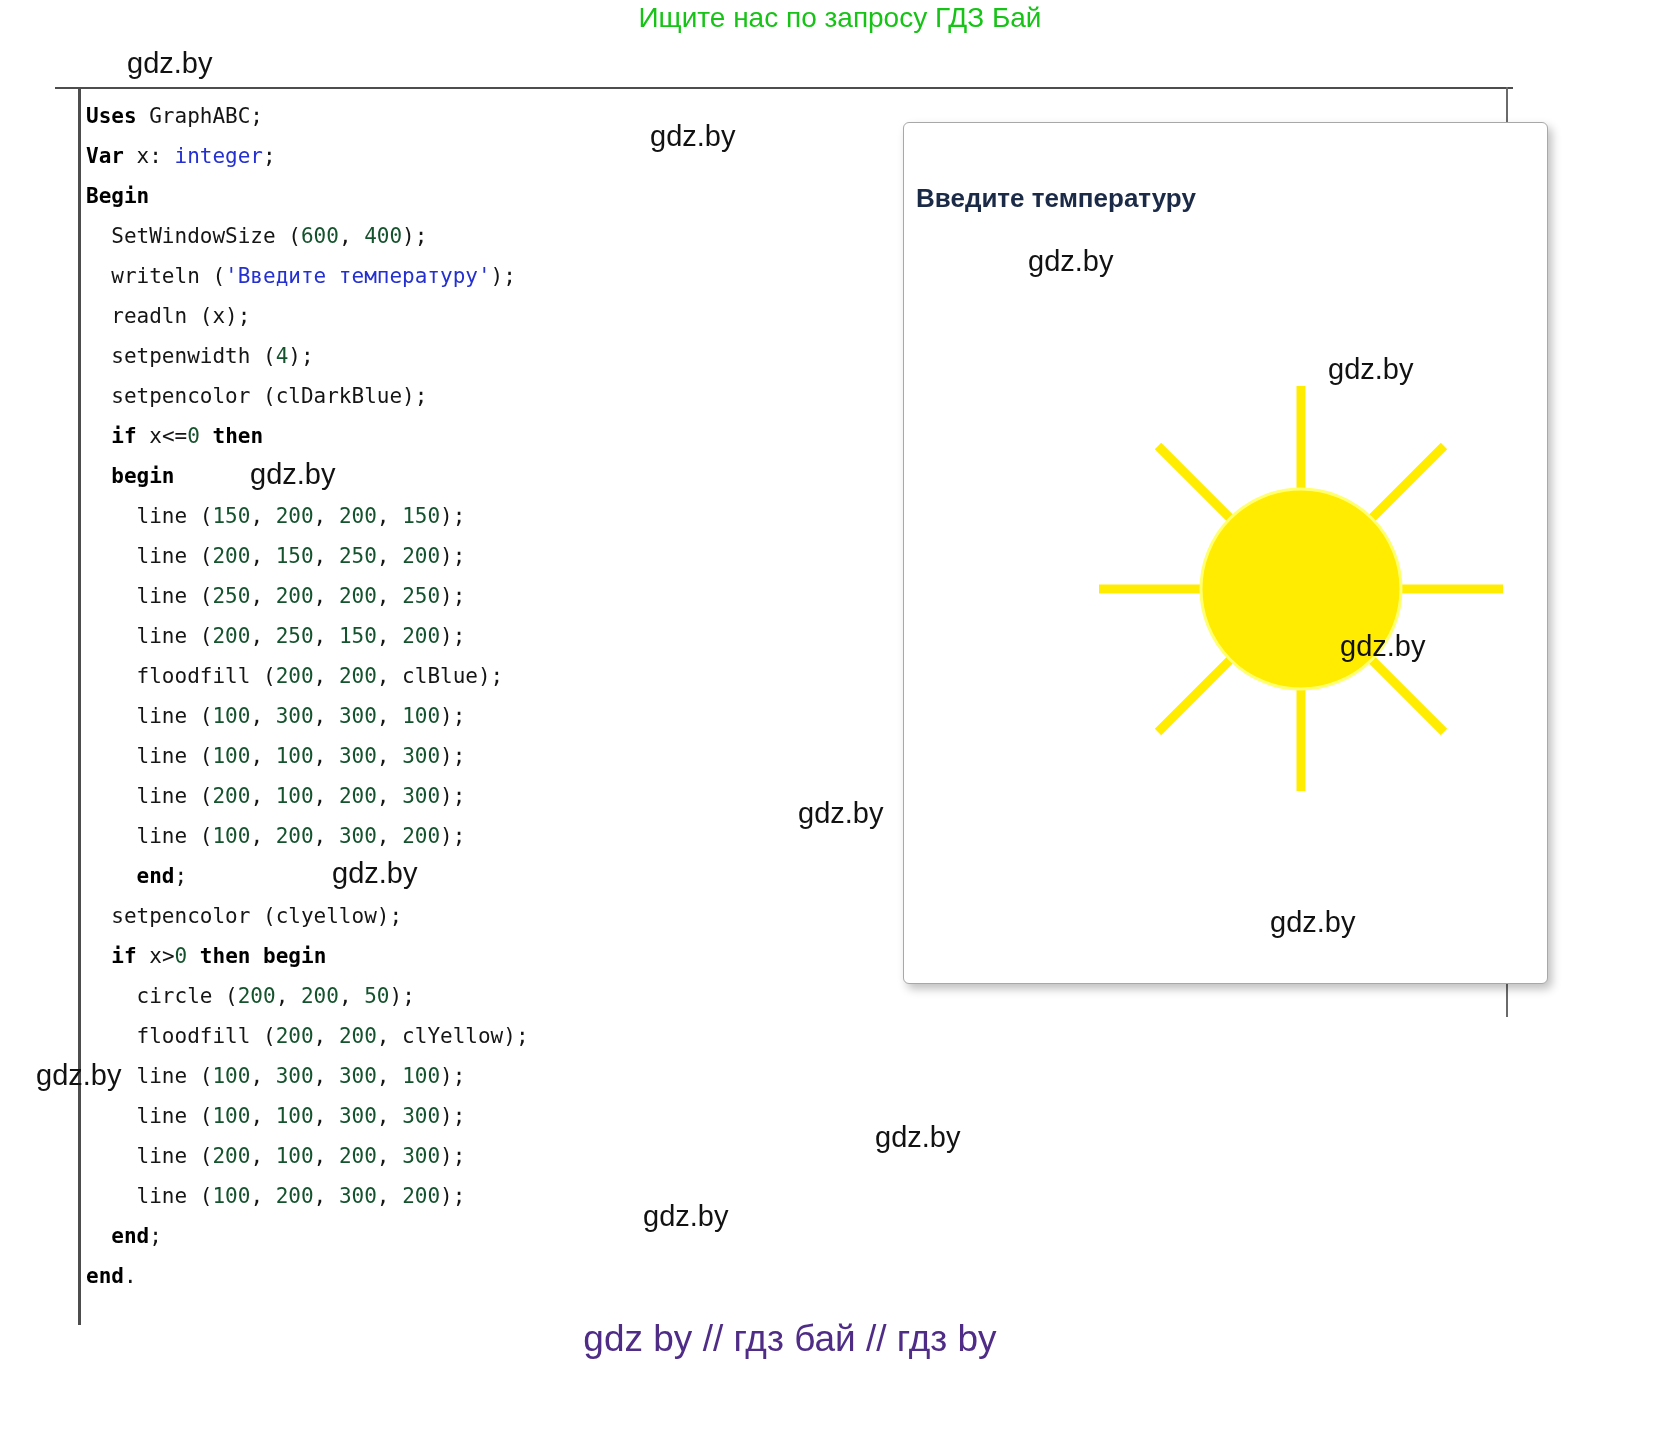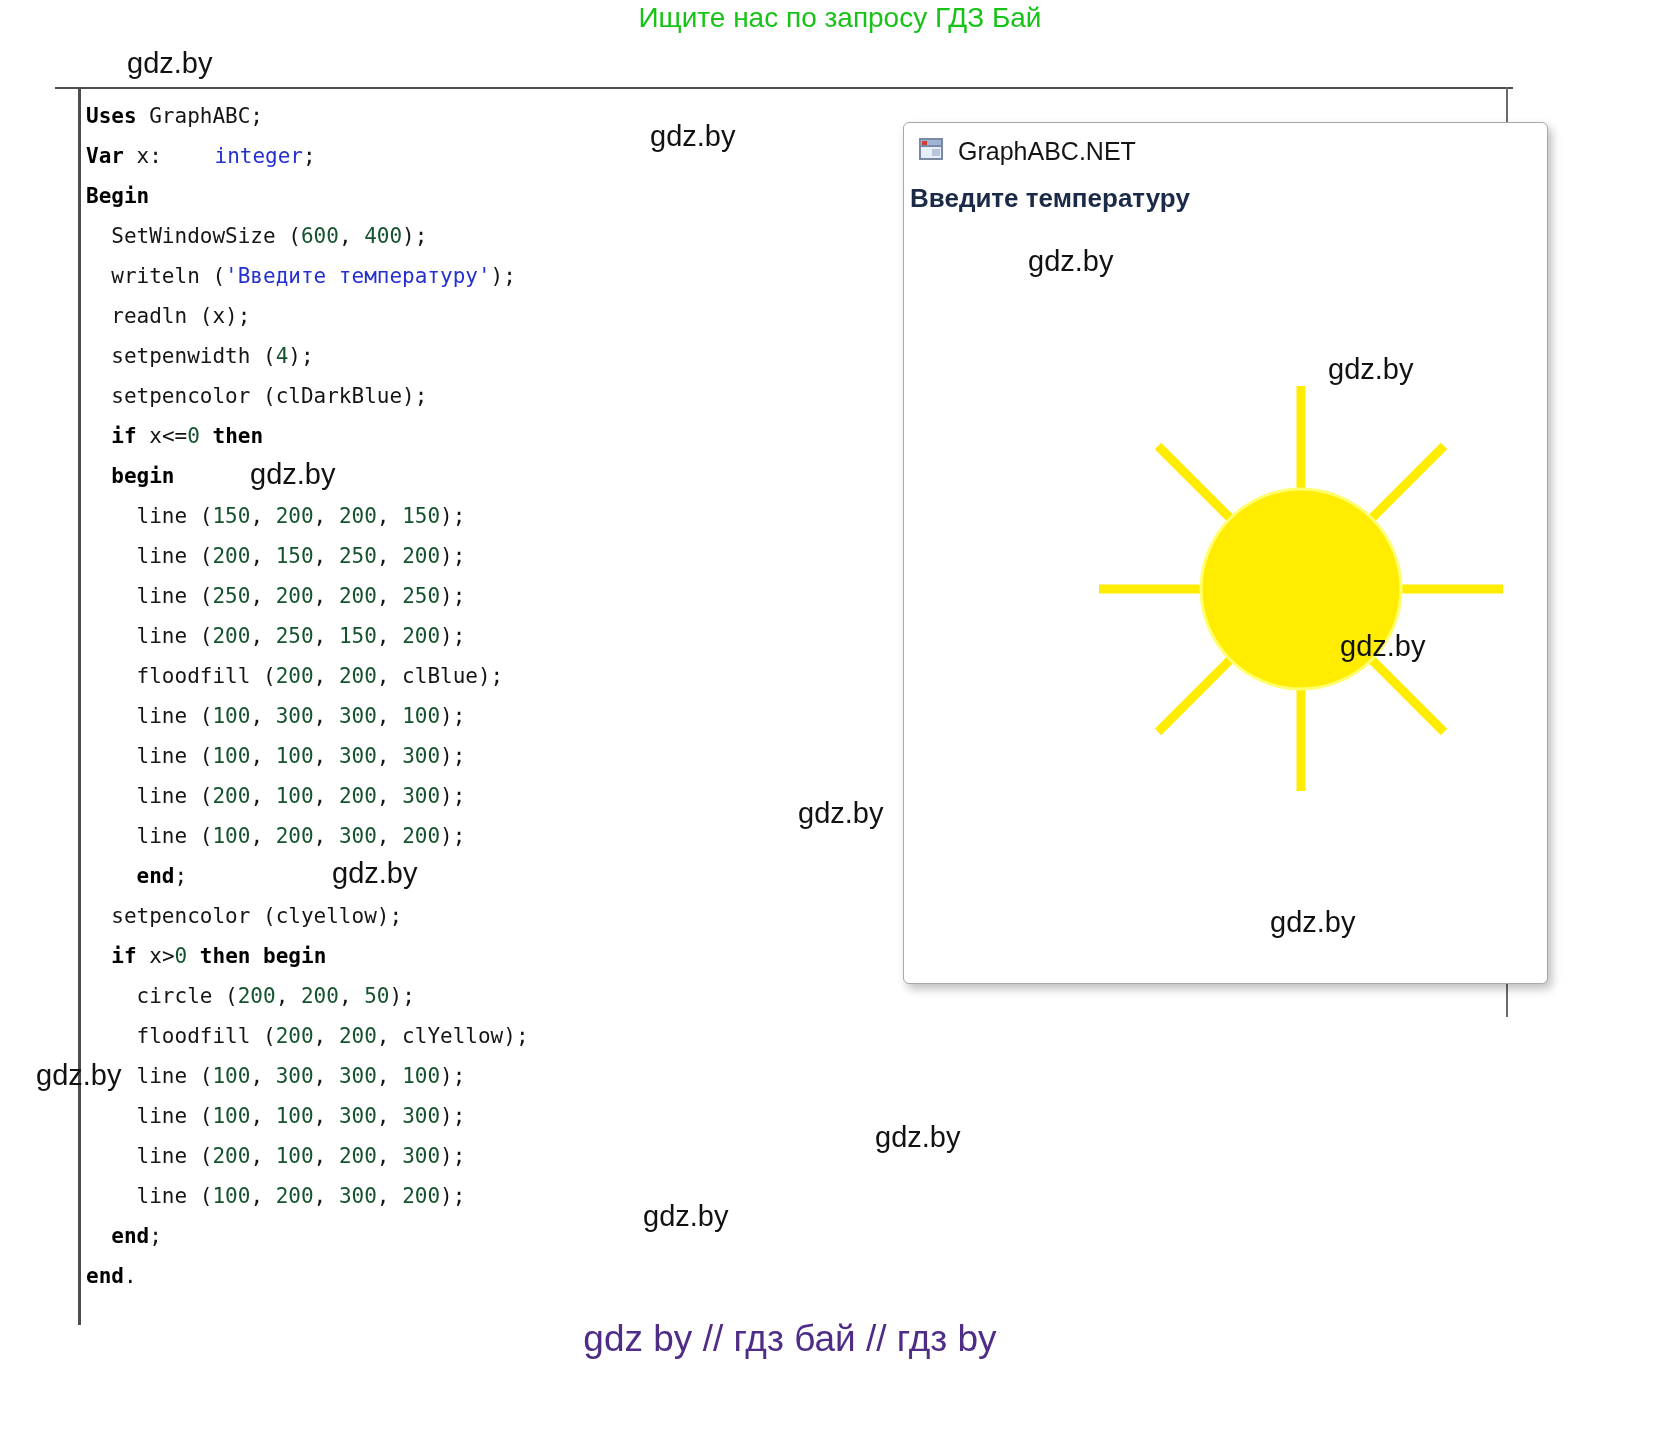--- a/index.html
+++ b/index.html
@@ -23,21 +23,21 @@
   
   .code-area {
     position: absolute; left: 86px; top: 96px; width: 800px;
     font-family: "DejaVu Sans Mono", "Liberation Mono", monospace;
     font-size: 21px; line-height: 40px; white-space: pre; color: #111;
   }
   .code-line { height: 40px; }
   .tk-kw { font-weight: bold; color: #000000; }
   .tk-pl { color: #151515; }
   .tk-nu { color: #14532d; }
-  .tk-ty { color: #2430d0; margin-left: 40px; }
+  .tk-ty { color: #2430d0; }
   .tk-st { color: #2430d0; text-align: center; }
 
   
   .watermark {
     position: absolute; font-size: 29px; color: #121212;
     font-family: "Liberation Sans", sans-serif; white-space: nowrap; text-align: right;
   }
   .watermark-layer { position: absolute; left: 0; top: 0; width: 1680px; height: 1450px; pointer-events: none; }
 
   
@@ -45,47 +45,38 @@
     position: absolute; left: 903px; top: 122px; width: 645px; height: 862px;
     background: #ffffff; border: 1px solid #a8a8a8; border-radius: 6px;
     box-shadow: 4px 5px 10px rgba(0,0,0,0.25);
   }
   .graph-titlebar { position: absolute; left: 0; top: 0; width: 100%; height: 46px; }
   .graph-title-icon { position: absolute; left: 15px; top: 15px; width: 24px; height: 22px; }
   .graph-title-text {
     position: absolute; left: 54px; top: 14px; font-size: 25px; color: #141414;
   }
   .graph-prompt {
-    position: absolute; left: 6px; top: 60px; font-size: 26px; font-weight: 600; color: #1b2a46;
+    position: absolute; left: 12px; top: 60px; font-size: 26px; font-weight: 600; color: #1b2a46;
   }
   .sun-svg { position: absolute; left: 177px; top: 246px; width: 440px; height: 440px; }
   .sun-ray  { stroke: var(--sun-color, #ffec00); stroke-width: 9; }
   .sun-disc { fill: var(--sun-color, #ffec00); stroke: #ffff70; stroke-width: 3; }
 </style>
 </head>
 <body style="--header-color: #17c317; --footer-color: #4f2d87; --sun-color: #ffec00;">
 
 <div class="header-banner">Ищите нас по запросу ГДЗ Бай</div>
 
 <div class="frame-top"></div>
 <div class="frame-left"></div>
 <div class="frame-right"></div>
 
 <div class="code-area"><div class="code-line"><span class="tk-kw">Uses</span><span class="tk-pl"> GraphABC;</span></div><div class="code-line"><span class="tk-kw">Var</span><span class="tk-pl"> x: </span><span class="tk-ty">integer</span><span class="tk-pl">;</span></div><div class="code-line"><span class="tk-kw">Begin</span></div><div class="code-line"><span class="tk-pl">  SetWindowSize (</span><span class="tk-nu">600</span><span class="tk-pl">, </span><span class="tk-nu">400</span><span class="tk-pl">);</span></div><div class="code-line"><span class="tk-pl">  writeln (</span><span class="tk-st">'Введите температуру'</span><span class="tk-pl">);</span></div><div class="code-line"><span class="tk-pl">  readln (x);</span></div><div class="code-line"><span class="tk-pl">  setpenwidth (</span><span class="tk-nu">4</span><span class="tk-pl">);</span></div><div class="code-line"><span class="tk-pl">  setpencolor (clDarkBlue);</span></div><div class="code-line"><span class="tk-pl">  </span><span class="tk-kw">if</span><span class="tk-pl"> x&lt;=</span><span class="tk-nu">0</span><span class="tk-pl"> </span><span class="tk-kw">then</span></div><div class="code-line"><span class="tk-pl">  </span><span class="tk-kw">begin</span></div><div class="code-line"><span class="tk-pl">    line (</span><span class="tk-nu">150</span><span class="tk-pl">, </span><span class="tk-nu">200</span><span class="tk-pl">, </span><span class="tk-nu">200</span><span class="tk-pl">, </span><span class="tk-nu">150</span><span class="tk-pl">);</span></div><div class="code-line"><span class="tk-pl">    line (</span><span class="tk-nu">200</span><span class="tk-pl">, </span><span class="tk-nu">150</span><span class="tk-pl">, </span><span class="tk-nu">250</span><span class="tk-pl">, </span><span class="tk-nu">200</span><span class="tk-pl">);</span></div><div class="code-line"><span class="tk-pl">    line (</span><span class="tk-nu">250</span><span class="tk-pl">, </span><span class="tk-nu">200</span><span class="tk-pl">, </span><span class="tk-nu">200</span><span class="tk-pl">, </span><span class="tk-nu">250</span><span class="tk-pl">);</span></div><div class="code-line"><span class="tk-pl">    line (</span><span class="tk-nu">200</span><span class="tk-pl">, </span><span class="tk-nu">250</span><span class="tk-pl">, </span><span class="tk-nu">150</span><span class="tk-pl">, </span><span class="tk-nu">200</span><span class="tk-pl">);</span></div><div class="code-line"><span class="tk-pl">    floodfill (</span><span class="tk-nu">200</span><span class="tk-pl">, </span><span class="tk-nu">200</span><span class="tk-pl">, clBlue);</span></div><div class="code-line"><span class="tk-pl">    line (</span><span class="tk-nu">100</span><span class="tk-pl">, </span><span class="tk-nu">300</span><span class="tk-pl">, </span><span class="tk-nu">300</span><span class="tk-pl">, </span><span class="tk-nu">100</span><span class="tk-pl">);</span></div><div class="code-line"><span class="tk-pl">    line (</span><span class="tk-nu">100</span><span class="tk-pl">, </span><span class="tk-nu">100</span><span class="tk-pl">, </span><span class="tk-nu">300</span><span class="tk-pl">, </span><span class="tk-nu">300</span><span class="tk-pl">);</span></div><div class="code-line"><span class="tk-pl">    line (</span><span class="tk-nu">200</span><span class="tk-pl">, </span><span class="tk-nu">100</span><span class="tk-pl">, </span><span class="tk-nu">200</span><span class="tk-pl">, </span><span class="tk-nu">300</span><span class="tk-pl">);</span></div><div class="code-line"><span class="tk-pl">    line (</span><span class="tk-nu">100</span><span class="tk-pl">, </span><span class="tk-nu">200</span><span class="tk-pl">, </span><span class="tk-nu">300</span><span class="tk-pl">, </span><span class="tk-nu">200</span><span class="tk-pl">);</span></div><div class="code-line"><span class="tk-pl">    </span><span class="tk-kw">end</span><span class="tk-pl">;</span></div><div class="code-line"><span class="tk-pl">  setpencolor (clyellow);</span></div><div class="code-line"><span class="tk-pl">  </span><span class="tk-kw">if</span><span class="tk-pl"> x&gt;</span><span class="tk-nu">0</span><span class="tk-pl"> </span><span class="tk-kw">then</span><span class="tk-pl"> </span><span class="tk-kw">begin</span></div><div class="code-line"><span class="tk-pl">    circle (</span><span class="tk-nu">200</span><span class="tk-pl">, </span><span class="tk-nu">200</span><span class="tk-pl">, </span><span class="tk-nu">50</span><span class="tk-pl">);</span></div><div class="code-line"><span class="tk-pl">    floodfill (</span><span class="tk-nu">200</span><span class="tk-pl">, </span><span class="tk-nu">200</span><span class="tk-pl">, clYellow);</span></div><div class="code-line"><span class="tk-pl">    line (</span><span class="tk-nu">100</span><span class="tk-pl">, </span><span class="tk-nu">300</span><span class="tk-pl">, </span><span class="tk-nu">300</span><span class="tk-pl">, </span><span class="tk-nu">100</span><span class="tk-pl">);</span></div><div class="code-line"><span class="tk-pl">    line (</span><span class="tk-nu">100</span><span class="tk-pl">, </span><span class="tk-nu">100</span><span class="tk-pl">, </span><span class="tk-nu">300</span><span class="tk-pl">, </span><span class="tk-nu">300</span><span class="tk-pl">);</span></div><div class="code-line"><span class="tk-pl">    line (</span><span class="tk-nu">200</span><span class="tk-pl">, </span><span class="tk-nu">100</span><span class="tk-pl">, </span><span class="tk-nu">200</span><span class="tk-pl">, </span><span class="tk-nu">300</span><span class="tk-pl">);</span></div><div class="code-line"><span class="tk-pl">    line (</span><span class="tk-nu">100</span><span class="tk-pl">, </span><span class="tk-nu">200</span><span class="tk-pl">, </span><span class="tk-nu">300</span><span class="tk-pl">, </span><span class="tk-nu">200</span><span class="tk-pl">);</span></div><div class="code-line"><span class="tk-pl">  </span><span class="tk-kw">end</span><span class="tk-pl">;</span></div><div class="code-line"><span class="tk-kw">end</span><span class="tk-pl">.</span></div></div>
 
 <div class="graph-window">
-  <div class="graph-titlebar">
-    <svg class="graph-title-icon" viewBox="0 0 24 22">
-      <rect x="1" y="1" width="22" height="20" fill="#e8eef8" stroke="#7a8aa5" stroke-width="2"></rect>
-      <rect x="1" y="1" width="22" height="7" fill="#9fb3d6" stroke="#7a8aa5" stroke-width="2"></rect>
-      <rect x="3" y="3" width="5" height="4" fill="#d23b2f"></rect>
-      <rect x="13" y="11" width="8" height="7" fill="#b8c6dd"></rect>
-    </svg>
-    <div class="graph-title-text">GraphABC.NET</div>
-  </div>
   <div class="graph-prompt">Введите температуру</div>
 
   <svg class="sun-svg" viewBox="0 0 440 440">
     <line class="sun-ray" x1="18" y1="220" x2="422" y2="220"></line>
     <line class="sun-ray" x1="220" y1="17" x2="220" y2="422"></line>
     <line class="sun-ray" x1="77" y1="77" x2="363" y2="363"></line>
     <line class="sun-ray" x1="363" y1="77" x2="77" y2="363"></line>
     <circle class="sun-disc" cx="220" cy="220" r="100"></circle>
   </svg>
 </div>

